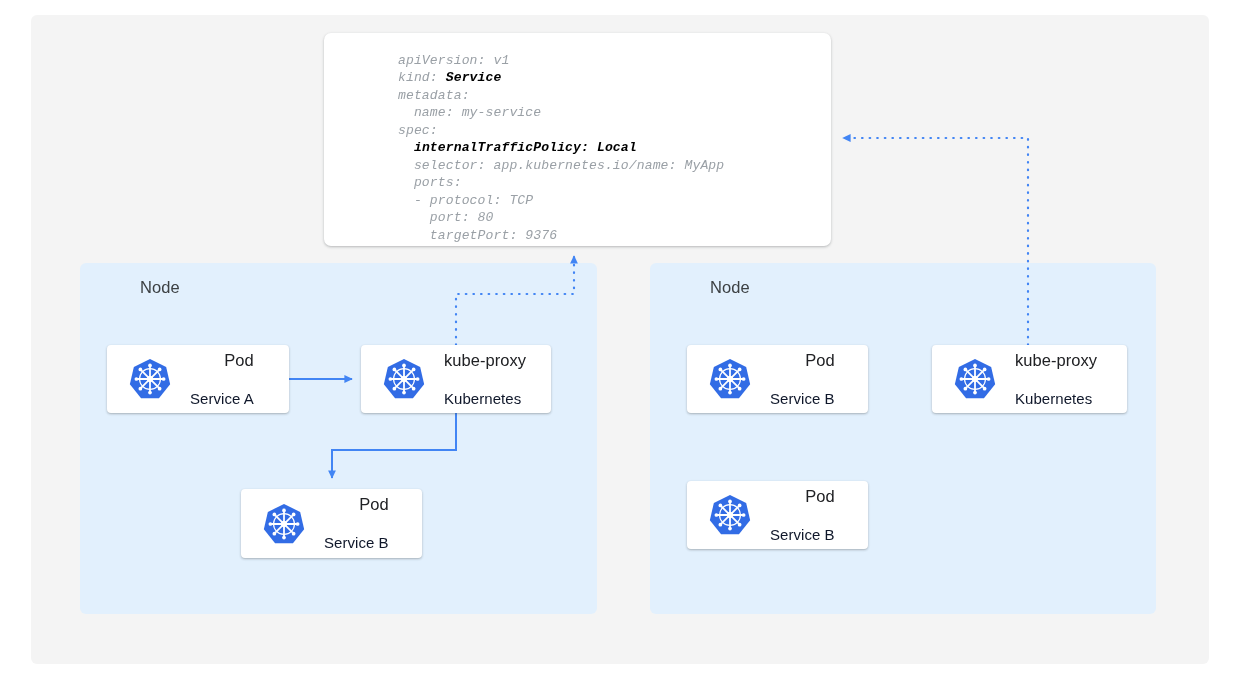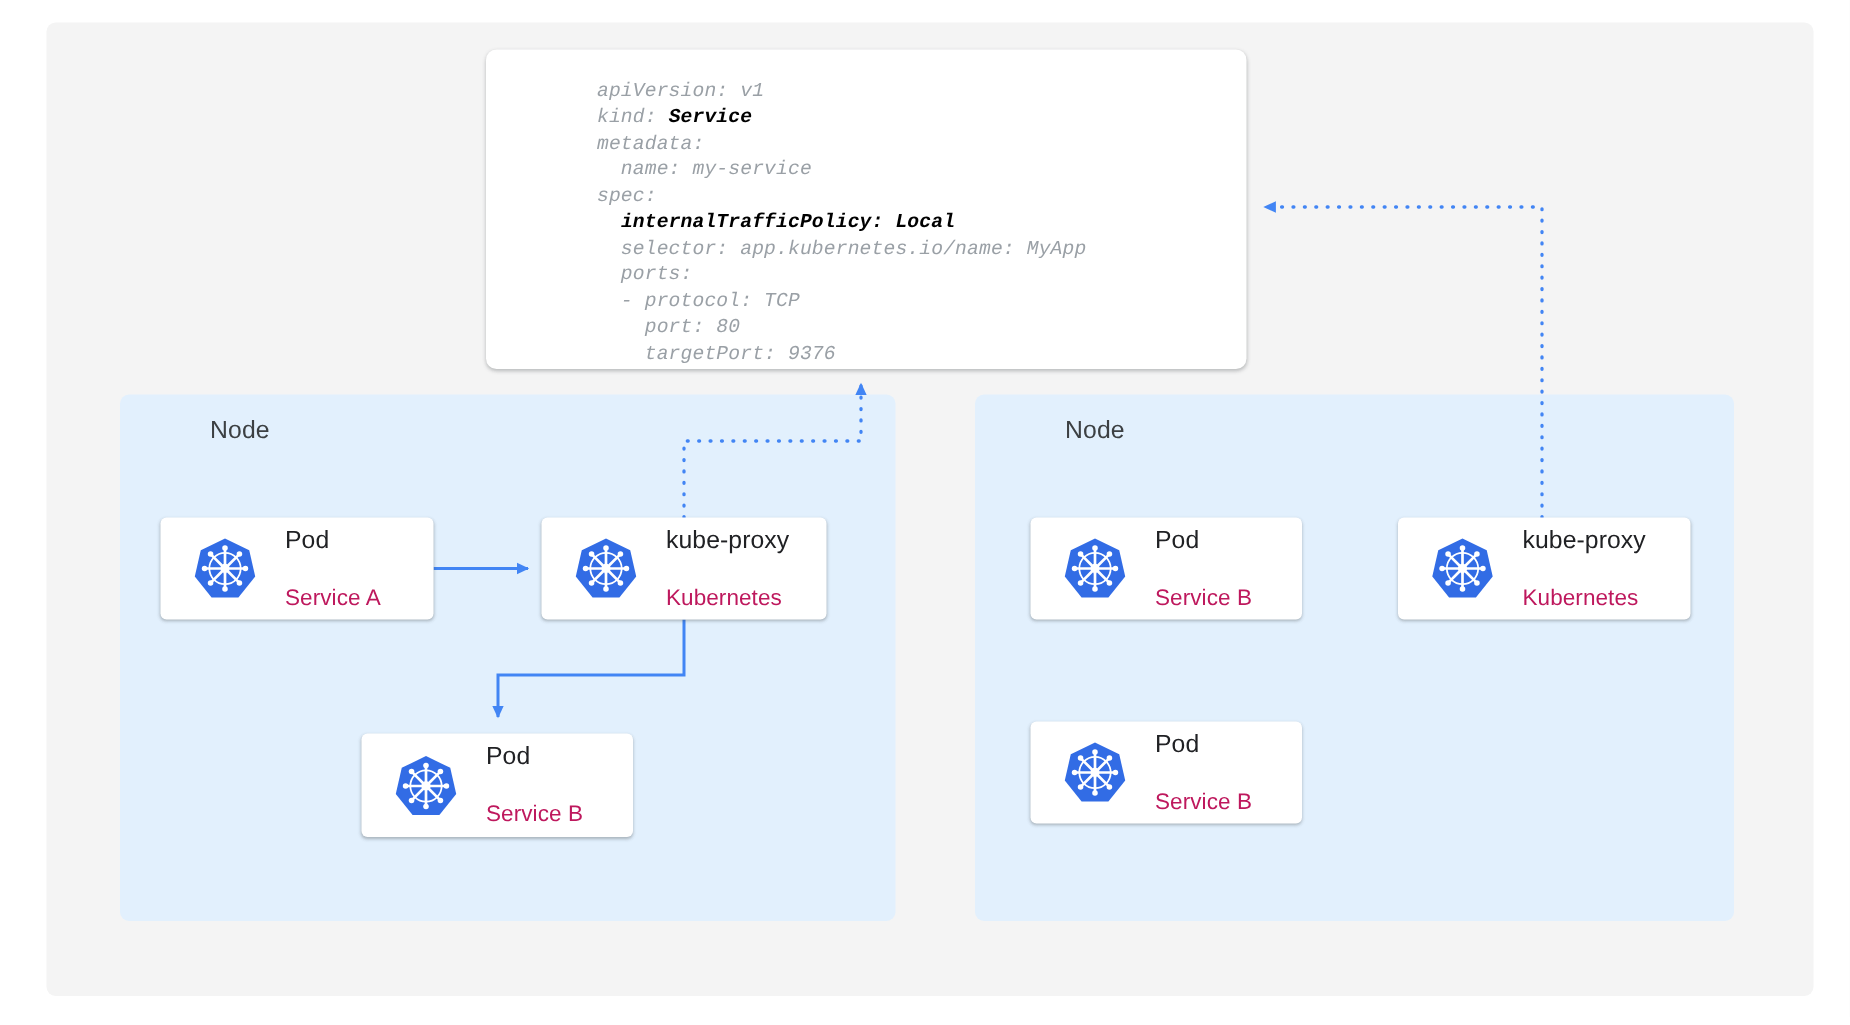--- a/index.html
+++ b/index.html
@@ -104,24 +104,25 @@
     display: flex;
     flex-direction: column;
     justify-content: center;
   }
   .item-title {
     font-size: 16.5px;
     color: #202124;
     line-height: 20px;
     letter-spacing: 0.05px;
     white-space: nowrap;
+    text-align: right;
   }
   .item-sub {
     font-size: 15px;
-    color: #be185d;
+    color: #0f172a;
     line-height: 20px;
     margin-top: 19px;
     letter-spacing: 0.05px;
     white-space: nowrap;
   }
 
   
   #card-pod-a        { left: 107px; top: 345px; width: 182px; height: 68px; }
   #card-kube-proxy-a { left: 361px; top: 345px; width: 190px; height: 68px; }
   #card-pod-b-left   { left: 241px; top: 489px; width: 181px; height: 69px; }

